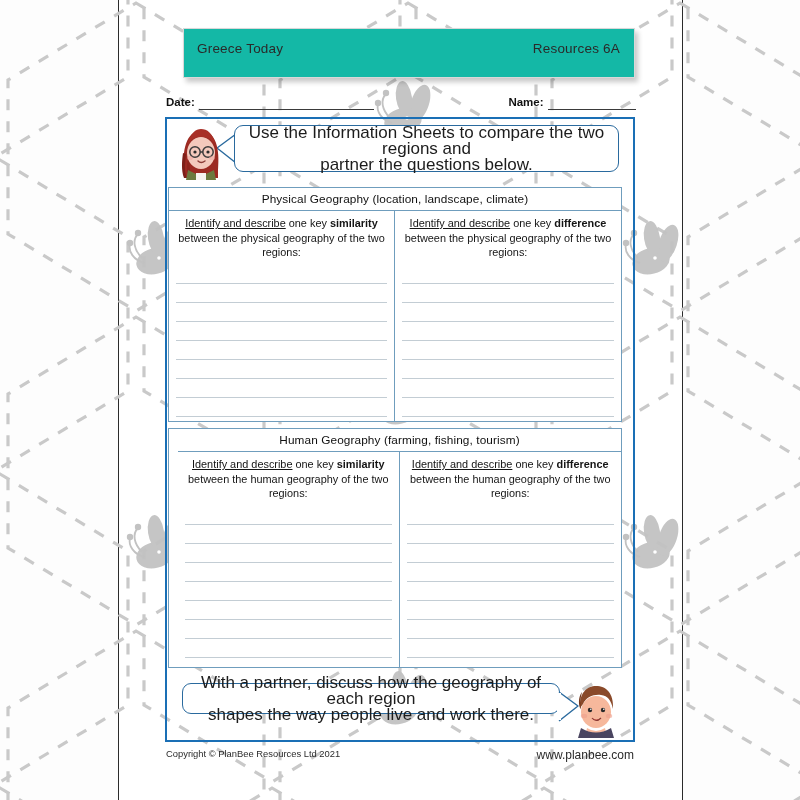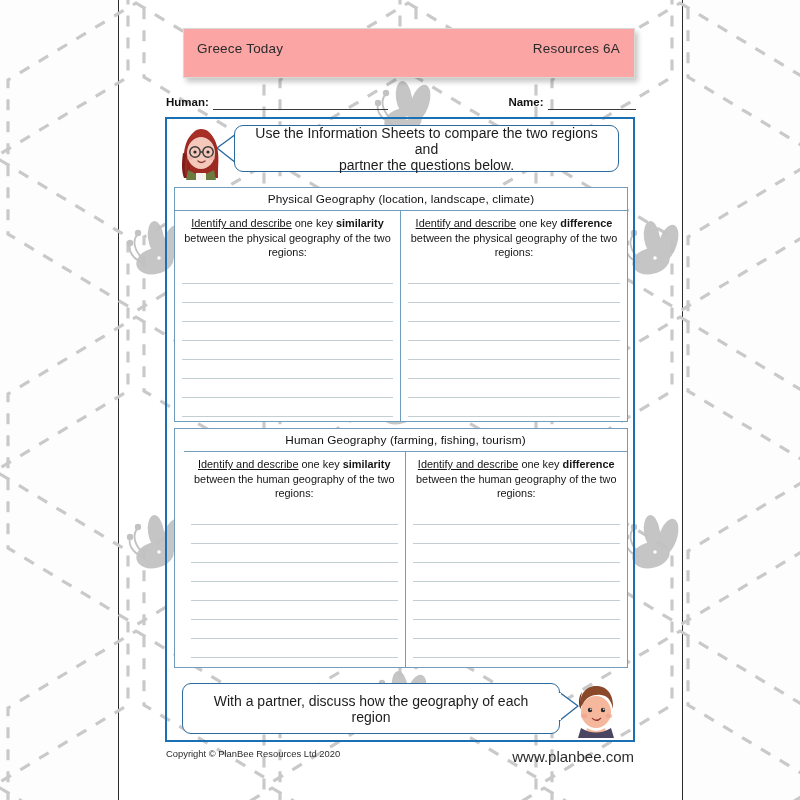--- a/index.html
+++ b/index.html
@@ -20,21 +20,21 @@
 
   
   .hexlayer{position:absolute;left:0;top:0;width:800px;height:800px;pointer-events:none;}
 
   
   .bee{position:absolute;pointer-events:none;}
 
   
   .titleplate{
     position:absolute;left:183px;top:28px;width:450px;height:48px;
-    background:#fca5a5;border:1px solid #d8d8d8;
+    background:#14b8a6;border:1px solid #d8d8d8;
     box-shadow:3px 4px 5px rgba(0,0,0,0.22);
   }
   .titleplate .t-left{
     position:absolute;left:13px;top:12px;font-size:13.5px;color:#2a2a2a;
     letter-spacing:.2px;
   }
   .titleplate .t-right{
     position:absolute;right:14px;top:12px;font-size:13.5px;color:#2a2a2a;
     letter-spacing:.2px;
   }
@@ -51,36 +51,36 @@
     position:absolute;left:165px;top:117px;width:470px;height:625px;
     border:2.6px solid #1a6fb5;background:transparent;box-sizing:border-box;
   }
 
   
   .bubble{
     position:absolute;border:1.4px solid #2a6a9e;border-radius:9px;background:#ffffff;
     box-sizing:border-box;
   }
   .bubble .btxt{
-    font-size:14px;color:#1c1c1c;text-align:center;line-height:16px;
+    font-size:17px;color:#1c1c1c;text-align:center;line-height:16px;
     padding:0 12px;
   }
 
   .b-top{left:234px;top:125px;width:385px;height:47px;display:flex;align-items:center;justify-content:center;}
-  .b-bot{left:182px;top:683px;width:378px;height:51px;display:flex;align-items:center;justify-content:center;}
+  .b-bot{left:182px;top:683px;width:378px;height:31px;display:flex;align-items:center;justify-content:center;}
 
   
   .tailsvg{position:absolute;pointer-events:none;}
 
   
   .avatar{position:absolute;}
 
   
   .tbl{
-    position:absolute;left:174px;width:454px;box-sizing:border-box;
+    position:absolute;left:168px;width:454px;box-sizing:border-box;
     border:1.1px solid #6f9dbd;background:#ffffff;
   }
   .tbl.physical{top:187px;height:235px;}
   .tbl.human{top:428px;height:240px;padding-left:9px;}
 
   .sechead{
     height:22px;border-bottom:1.1px solid #6f9dbd;
     display:flex;align-items:center;justify-content:center;
     font-size:11.8px;color:#101010;letter-spacing:.1px;
   }
@@ -96,21 +96,21 @@
   .prompt .u{text-decoration:underline;}
   .prompt .b{font-weight:bold;}
   .lines{position:absolute;left:0;right:0;bottom:0;top:0;z-index:1;}
   .lines i{
     position:absolute;left:7px;right:7px;height:0;border-top:1px solid #c3cdd4;display:block;
   }
 
   
   .footer{position:absolute;left:166px;top:748px;width:468px;height:14px;}
   .footer .fl{position:absolute;left:0;top:0;font-size:9.4px;color:#2b2b2b;}
-  .footer .fr{position:absolute;right:0;top:0;font-size:15px;color:#2b2b2b;}
+  .footer .fr{position:absolute;right:0;top:0;font-size:12px;color:#2b2b2b;}
 </style>
 </head>
 <body>
 
 <div id="stage">
 
   <div class="sheet"></div>
 
   <svg class="hexlayer" width="800" height="800" viewBox="0 0 800 800">
     <defs>
@@ -232,21 +232,21 @@
     <circle cx="47" cy="40" r="1.8" fill="#ffffff"></circle>
   </svg>
 
   <div class="titleplate">
     <div class="t-left">Greece Today</div>
     <div class="t-right">Resources 6A</div>
   </div>
 
   <div class="namerow">
     <div class="nm">
-      <span class="lbl">Human:</span>
+      <span class="lbl">Date:</span>
       <span class="rule" style="width:175px;"></span>
     </div>
     <div class="dt">
       <span class="lbl">Name:</span>
       <span class="rule" style="width:88px;"></span>
     </div>
   </div>
 
   <div class="frame"></div>
 
@@ -355,20 +355,21 @@
           <span class="u">Identify and describe</span><span> one key </span><span class="b">difference</span><br>
           <span>between the human geography of the two regions:</span>
         </div>
       </div>
     </div>
   </div>
 
   <div class="bubble b-bot">
     <div class="btxt">
       <span>With a partner, discuss how the geography of each region</span><br>
+      <span>shapes the way people live and work there.</span>
     </div>
   </div>
   <svg class="tailsvg" style="left:557px;top:691px;" width="24" height="32" viewBox="0 0 24 32">
     <path d="M2 1 L21 15 L2 30" fill="#ffffff" stroke="#2a6a9e" stroke-width="1.4" stroke-linejoin="round"></path>
     <rect x="0" y="2" width="4" height="27" fill="#ffffff"></rect>
   </svg>
 
   <svg class="avatar" style="left:568px;top:680px;" width="56" height="58" viewBox="0 0 56 58">
     <g>
       <ellipse cx="28" cy="32" rx="15" ry="16" fill="#f6b89c"></ellipse>
@@ -381,17 +382,17 @@
       <path d="M24 38 Q28 43 33 38 Q29 41 24 38 Z" fill="#c4453c"></path>
       <path d="M24 38 Q28 43 33 38" fill="none" stroke="#8a3b35" stroke-width="1.2"></path>
       <ellipse cx="16" cy="36" rx="3.2" ry="2.2" fill="#ef9f8c" opacity="0.6"></ellipse>
       <ellipse cx="41" cy="36" rx="3.2" ry="2.2" fill="#ef9f8c" opacity="0.6"></ellipse>
       <path d="M17 58 L19 48 Q28 54 37 48 L39 58 Z" fill="#f6b89c"></path>
       <path d="M10 58 L13 48 Q28 57 43 48 L46 58 Z" fill="#4a4560"></path>
     </g>
   </svg>
 
   <div class="footer">
-    <div class="fl">Copyright © PlanBee Resources Ltd 2020</div>
+    <div class="fl">Copyright © PlanBee Resources Ltd 2021</div>
     <div class="fr">www.planbee.com</div>
   </div>
 
 </div>
 
 </body></html>

